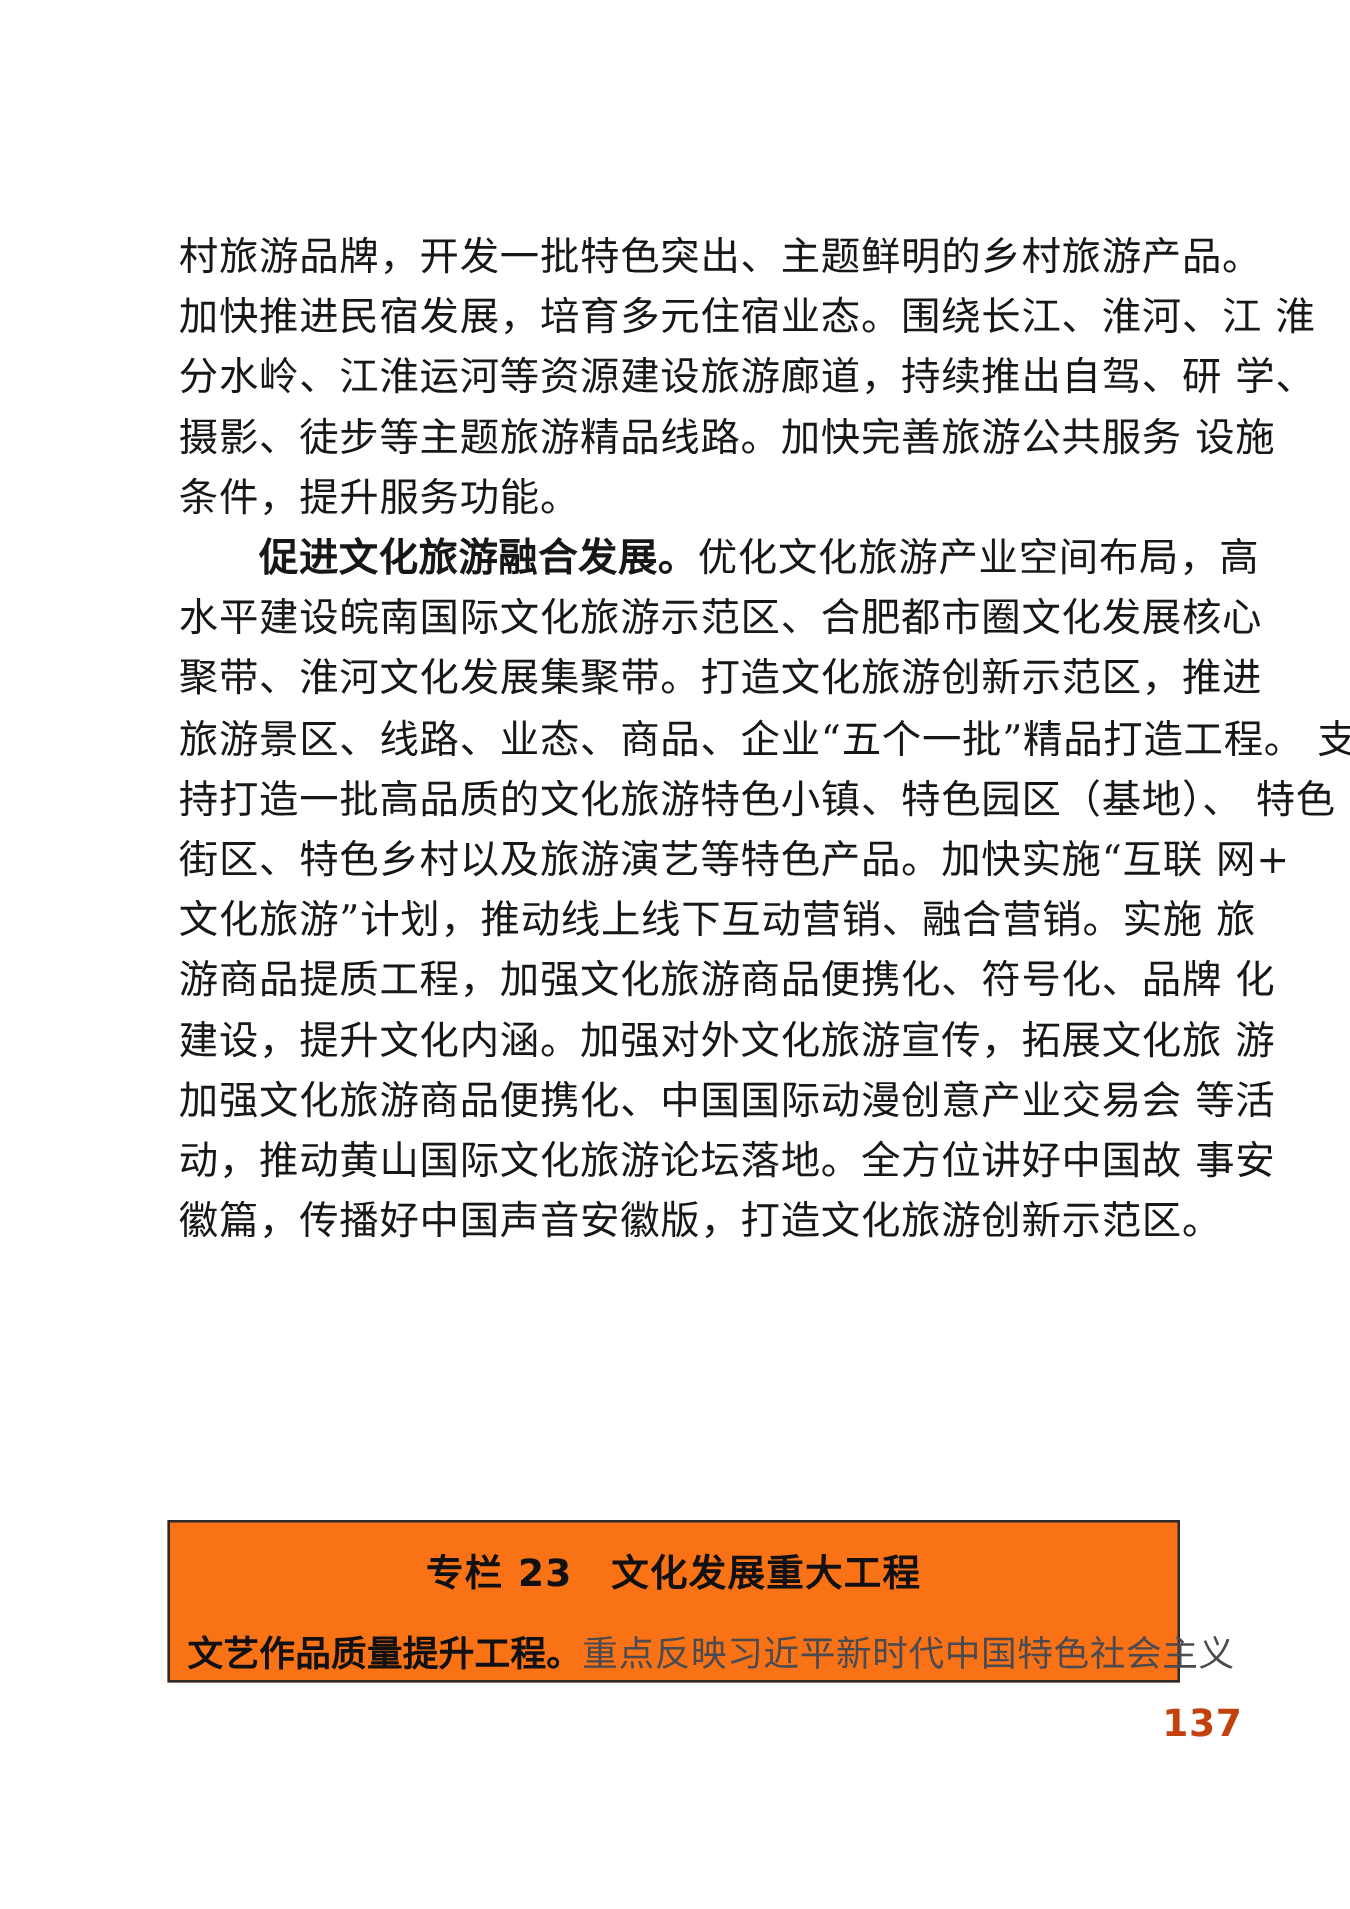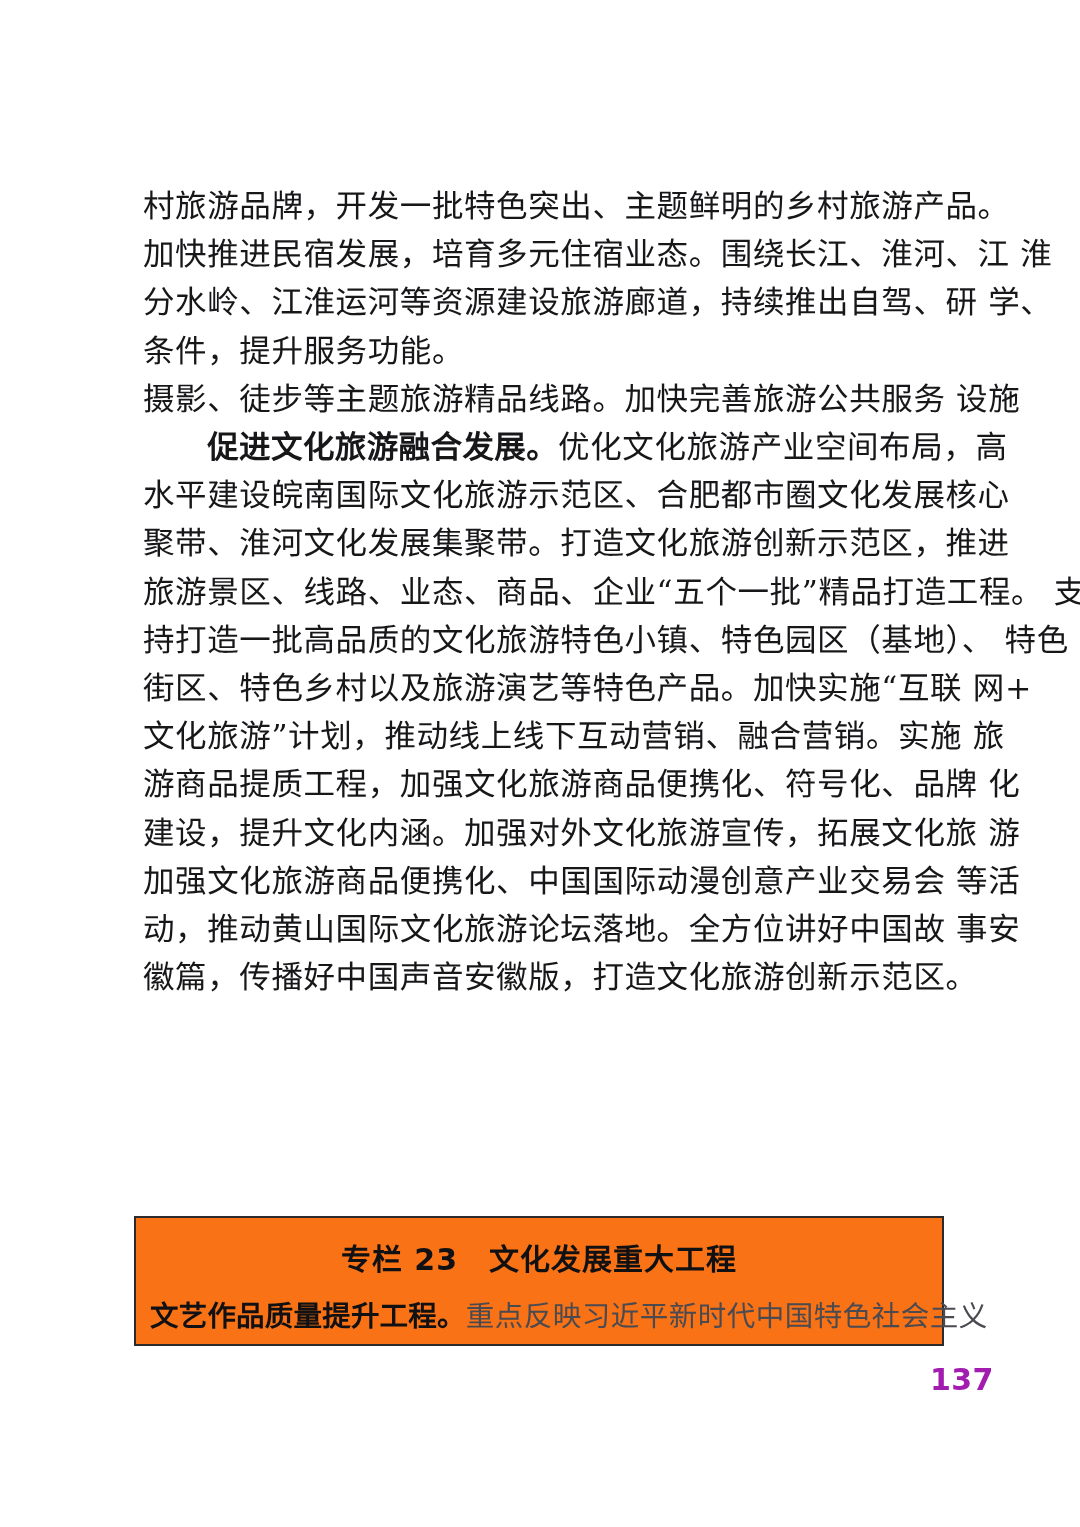--- a/index.html
+++ b/index.html
@@ -87,24 +87,24 @@
   }
 
   .box-body {
     position: absolute;
     left: 0;
     top: 82px;
     width: 100%;
     padding: 0 14px;
     box-sizing: border-box;
     font-size: 28.5px;
-    line-height: 33px;
+    line-height: 48px;
     white-space: pre;
     text-align: left;
-    font-family: Liberation Serif, serif;
+    font-family: Liberation Sans, sans-serif;
   }
 
   .box-body .b-strong {
     font-weight: bold;
     color: #111114;
     letter-spacing: 0.2px;
   }
 
   .box-body .b-normal {
     font-weight: normal;
@@ -113,38 +113,38 @@
   }
 
   
   .page-number {
     position: absolute;
     right: 86px;
     top: 1363px;
     font-size: 30px;
     line-height: 34px;
     font-weight: bold;
-    color: #a21caf;
+    color: #c2410c;
     font-family: "DejaVu Sans", "Liberation Sans", sans-serif;
     letter-spacing: 0.5px;
   }
 </style>
 </head>
 <body>
 
 <div class="page">
 
   <div class="body-col">
 
     <div class="para">
       <span class="line">村旅游品牌，开发一批特色突出、主题鲜明的乡村旅游产品。</span>
       <span class="line">加快推进民宿发展，培育多元住宿业态。围绕长江、淮河、江 淮</span>
       <span class="line">分水岭、江淮运河等资源建设旅游廊道，持续推出自驾、研 学、</span>
+      <span class="line">摄影、徒步等主题旅游精品线路。加快完善旅游公共服务 设施</span>
       <span class="line">条件，提升服务功能。</span>
-      <span class="line">摄影、徒步等主题旅游精品线路。加快完善旅游公共服务 设施</span>
     </div>
 
     <div class="para">
       <span class="line indent2"><span>　　</span><span class="lead-bold">促进文化旅游融合发展。</span><span>优化文化旅游产业空间布局，高</span></span>
       <span class="line">水平建设皖南国际文化旅游示范区、合肥都市圈文化发展核心</span>
       <span class="line">聚带、淮河文化发展集聚带。打造文化旅游创新示范区，推进</span>
       <span class="line">旅游景区、线路、业态、商品、企业“五个一批”精品打造工程。 支</span>
       <span class="line">持打造一批高品质的文化旅游特色小镇、特色园区（基地）、 特色</span>
       <span class="line">街区、特色乡村以及旅游演艺等特色产品。加快实施“互联 网+</span>
       <span class="line">文化旅游”计划，推动线上线下互动营销、融合营销。实施 旅</span>

